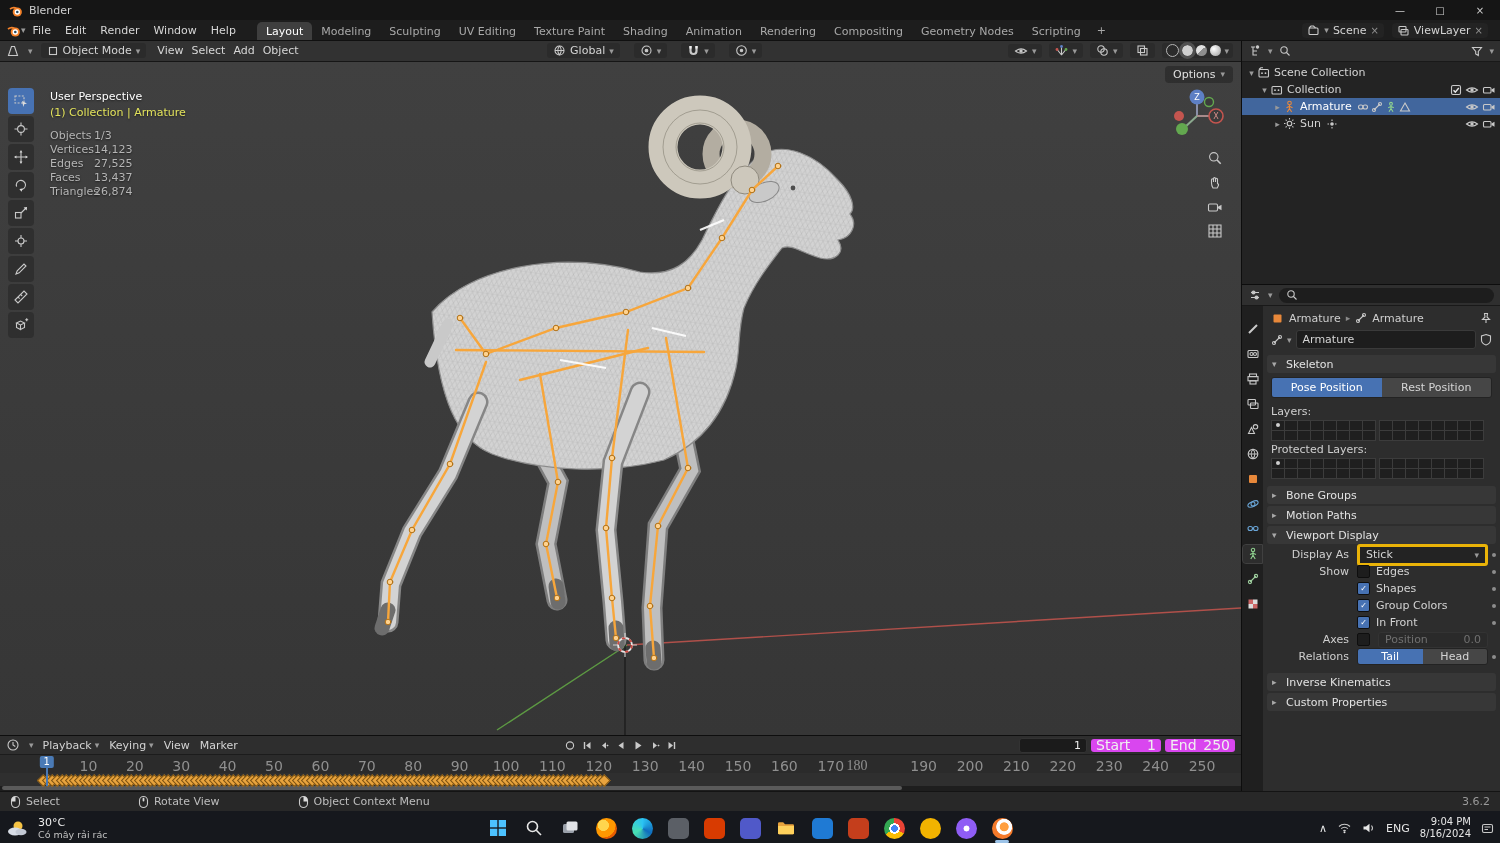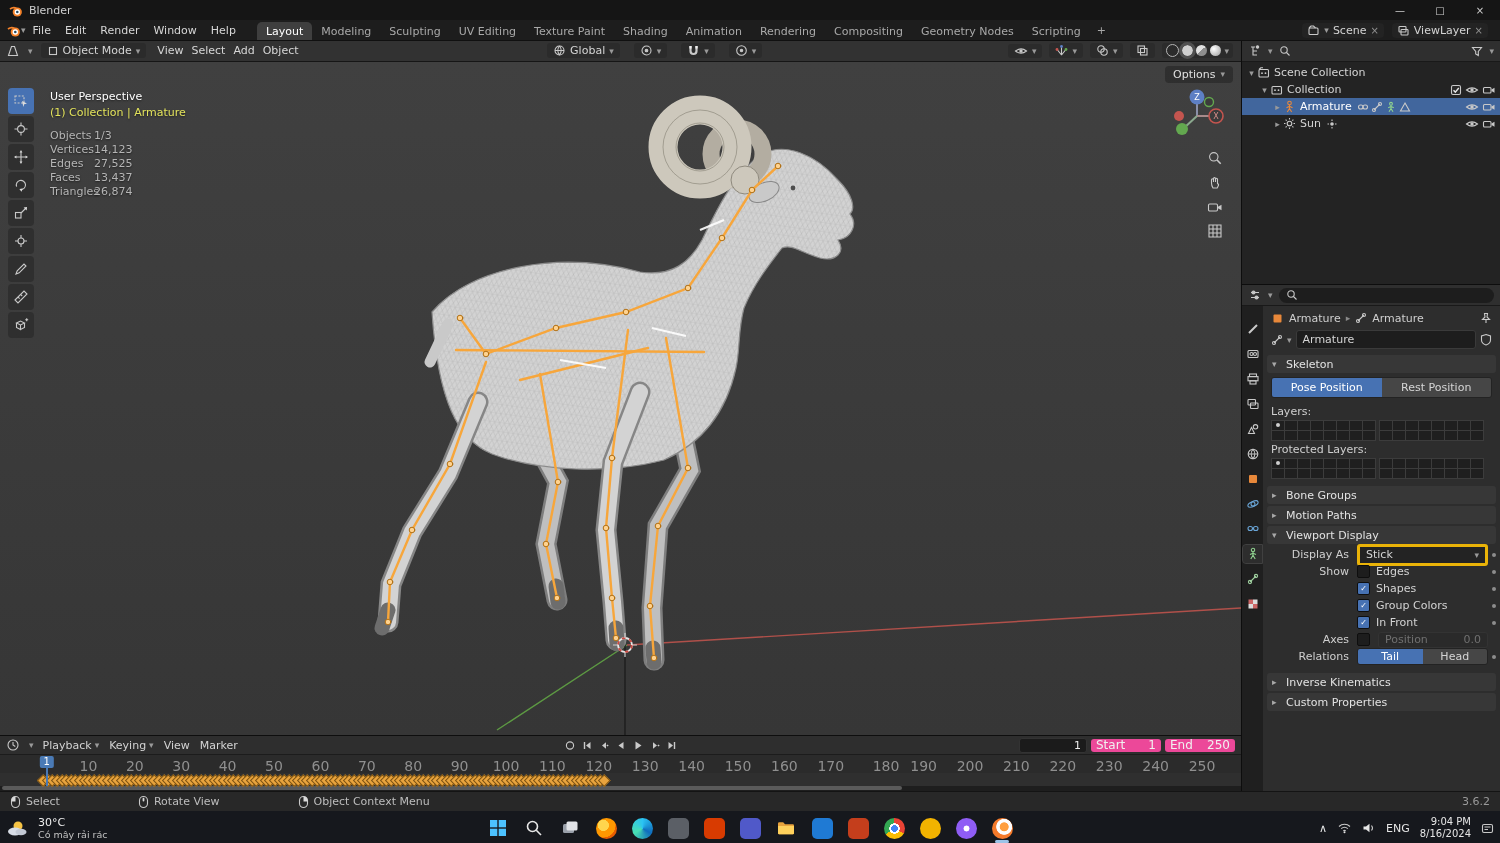--- a/index.html
+++ b/index.html
@@ -106,21 +106,21 @@
   .slider-dis span:last-child{margin-left:auto;}
   .rel-seg{flex:1;display:flex;border-radius:3px;overflow:hidden;border:1px solid #232323;height:15px;}
 
   
   .timeline{height:55px;display:flex;flex-direction:column;background:#262626;border-top:1px solid #0e0e0e;}
   .tl-hdr{height:18px;background:#2e2e2e;display:flex;align-items:center;gap:9px;padding:0 6px;position:relative;border-bottom:1px solid #1c1c1c;}
   .tl-menu{color:#d3d3d3;display:flex;gap:3px;align-items:center;}
   .transport{position:absolute;left:50%;transform:translateX(-50%);display:flex;gap:6px;align-items:center;}
   .tl-fields{margin-left:auto;display:flex;gap:4px;align-items:center;}
   .frame-field{width:56px;height:13px;background:#1b1b1b;border-radius:3px;color:#ededed;display:flex;align-items:center;justify-content:flex-end;padding:0 5px;border:1px solid #333;}
-  .se-field{width:60px;height:13px;background:#ec4899;border-radius:3px;display:flex;align-items:center;padding:0 5px;color:#f0f0f0;font-size:12px;}
+  .se-field{width:60px;height:13px;background:#d946ef;border-radius:3px;display:flex;align-items:center;padding:0 5px;color:#f0f0f0;font-size:14px;}
   .se-field span:last-child{margin-left:auto;}
   .tl-body{position:relative;flex:1;}
   .ruler{position:absolute;left:0;top:0;right:0;height:18px;background:#2b2b2b;border-bottom:1px solid #222;}
   .tick{position:absolute;top:3px;transform:translateX(-50%);color:#8f8f8f;font-size:14px;}
   .keys{position:absolute;left:0;top:18px;right:0;height:13px;background:#2f2f2f;}
   .key{position:absolute;top:3px;width:6.5px;height:6.5px;background:#e8a33d;border:1px solid #7c5313;transform:rotate(45deg);}
   .playhead-line{position:absolute;top:13px;width:2px;height:18px;background:#4a7ab5;}
   .playhead-label{position:absolute;top:1px;transform:translateX(-50%);background:#4a7ab5;color:#fff;font-size:10px;padding:0 4px;border-radius:2px;line-height:12px;}
   .tl-scroll{height:6px;background:#1e1e1e;}
   .tl-thumb{height:4px;margin:1px 2px;width:900px;background:#5a5a5a;border-radius:2px;}
@@ -643,21 +643,21 @@
               <div class="tick" style="left: 413.2px;">80</div>
               <div class="tick" style="left: 459.6px;">90</div>
               <div class="tick" style="left: 506px;">100</div>
               <div class="tick" style="left: 552.4px;">110</div>
               <div class="tick" style="left: 598.8px;">120</div>
               <div class="tick" style="left: 645.2px;">130</div>
               <div class="tick" style="left: 691.6px;">140</div>
               <div class="tick" style="left: 738px;">150</div>
               <div class="tick" style="left: 784.4px;">160</div>
               <div class="tick" style="left: 830.8px;">170</div>
-              <div class="tick" style="left: 886px;">180</div>
+              <div class="tick" style="left: 857px; font-family: Liberation Serif, serif;">180</div>
               <div class="tick" style="left: 923.6px;">190</div>
               <div class="tick" style="left: 970px;">200</div>
               <div class="tick" style="left: 1016.4px;">210</div>
               <div class="tick" style="left: 1062.8px;">220</div>
               <div class="tick" style="left: 1109.2px;">230</div>
               <div class="tick" style="left: 1155.6px;">240</div>
               <div class="tick" style="left: 1202px;">250</div>
             </div>
           <div class="keys" id="keys">
               <div class="key" style="left: 39px;"></div>

